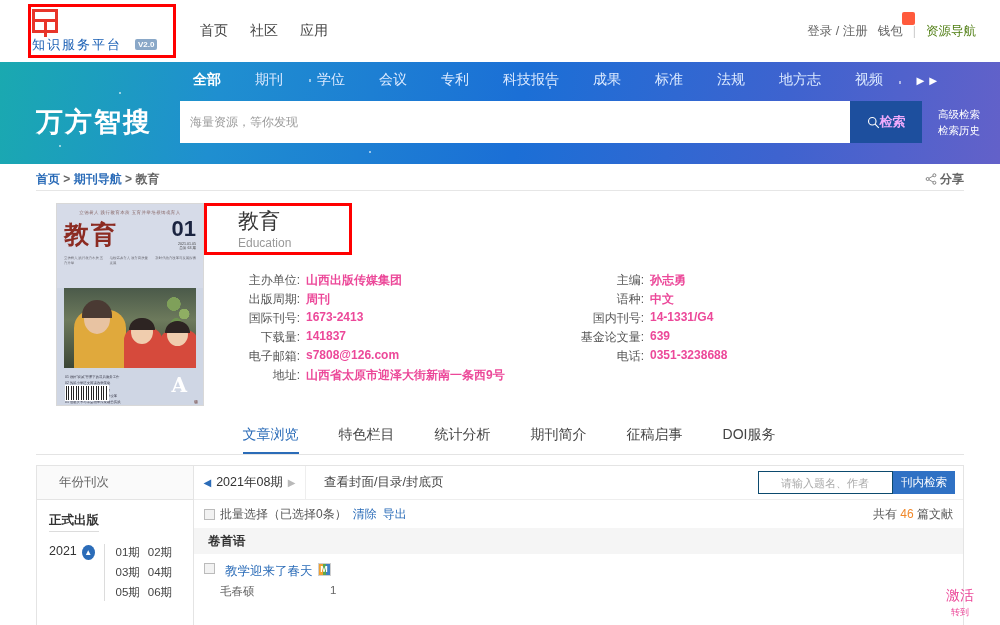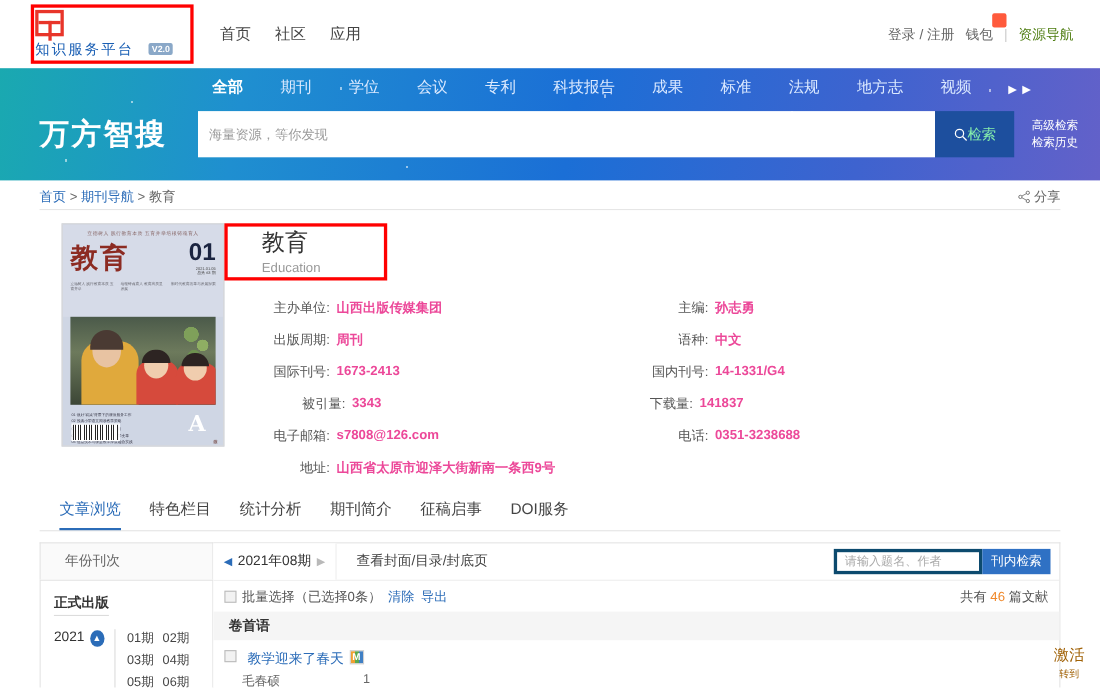--- a/index.html
+++ b/index.html
@@ -58,26 +58,26 @@
   .cat-tabs { position:relative; display:flex; align-items:center; padding:9px 0 0 176px; gap:0; }
   .cat-tabs a { color:#dceaff; font-size:14px; text-decoration:none; padding:0 17px; }
   .cat-tabs a.active { color:#fff; font-weight:bold; }
   .cat-more { color:#fff; font-size:13px; padding-left:14px; }
 
   .searchrow { position:relative; display:flex; align-items:center; margin-top:12px; padding-left:36px; }
   .brand { color:#fff; font-size:27px; font-weight:bold; letter-spacing:2px; width:140px; }
   .search-wrap { display:flex; height:42px; margin-left:4px; }
   .search-input { width:670px; border:0; outline:0; padding:0 10px; font-size:12px; color:#333; background:#fff; }
   .search-input::placeholder { color:#9b9b9b; }
-  .search-btn { width:72px; background:#1d4f9e; color:#86efac; border:0; display:flex; align-items:center; justify-content:center; gap:0; font-size:13px; cursor:pointer; }
+  .search-btn { width:72px; background:#1d4f9e; color:#f0abfc; border:0; display:flex; align-items:center; justify-content:center; gap:0; font-size:13px; cursor:pointer;font-weight:bold; }
   .adv { margin-left:16px; color:#fff; font-size:10.5px; line-height:1.55; }
 
   
   .content { padding:0 36px; position:relative; }
-  .crumbrow { display:flex; align-items:center; height:26px; padding-top:4px; }
+  .crumbrow { display:flex; align-items:center; height:26px; padding-top:4px;font-weight:bold; }
   .crumb { font-size:12px; color:#666; }
   .crumb a { color:#2b6cb8; text-decoration:none; }
   .share { margin-left:auto; font-size:12px; color:#666; display:flex; align-items:center; gap:3px; }
   .hr { height:1px; background:#e6e6e6; }
 
   
   .jinfo { display:flex; padding:12px 0 10px 20px; }
   .cover { width:148px; height:203px; border:1px solid #d8d8d8; background:#cfd6e4; position:relative; overflow:hidden; flex:0 0 auto; }
   .cv-top { height:84px; background:#d6dbe8; padding:6px 7px 0; }
   .cv-slogan { font-size:4.5px; color:#8a6a6a; text-align:center; letter-spacing:.4px; }
@@ -101,28 +101,28 @@
   .cv-bot { padding:6px 8px 0; position:relative; height:39px; }
   .cv-bot .bl { font-size:3.4px; color:#3a3a4a; line-height:1.85; }
   .cv-A { position:absolute; right:16px; bottom:10px; font-size:20px; color:#fff; font-weight:bold; font-family:"DejaVu Serif", serif; }
   .cv-Alab { position:absolute; right:5px; bottom:10px; font-size:3.6px; color:#8a6a6a; writing-mode:vertical-rl; }
   .cv-barcode { position:absolute; left:8px; bottom:6px; width:44px; height:16px; background:repeating-linear-gradient(90deg,#222 0 1px, #fff 1px 2px, #222 2px 3px, #fff 3px 5px); border:1px solid #fff; }
 
   .jmeta { flex:1; padding-left:24px; position:relative; }
   .jtitle { font-size:21px; color:#333; line-height:1.15; padding-left:10px; padding-top:6px; }
   .jtitle-en { font-size:12px; color:#999; padding-left:10px; margin-top:3px; }
   .jtitle-redbox { position:absolute; left:0px; top:0px; width:148px; height:52px; border:3px solid #ff0000; pointer-events:none; }
-  .mgrid { display:grid; grid-template-columns:330px 1fr; margin-top:22px; row-gap:12px; }
+  .mgrid { display:grid; grid-template-columns:330px 1fr; margin-top:22px; row-gap:2px; }
   .mrow { display:flex; font-size:12px; color:#555; }
   .mrow .k { width:72px; text-align:right; color:#555; flex:0 0 auto; }
   .mrow .v { margin-left:6px; color:#ec4899;font-weight:bold; }
   .mrow-r .k { width:86px; }
 
   
-  .jtabs { display:flex; gap:26px; padding:10px 0 0 18px; border-bottom:1px solid #e4e4e4; }
+  .jtabs { display:flex; gap:40px; padding:10px 0 0 18px; border-bottom:1px solid #e4e4e4;justify-content:center; }
   .jtabs a { font-size:14px; color:#444; text-decoration:none; padding-bottom:8px; }
   .jtabs a.active { color:#2b6cb8; border-bottom:2px solid #2b6cb8; }
 
   
   .cols { display:flex; gap:0; margin-top:10px; }
   .side { width:158px; flex:0 0 auto; }
   .side-head { height:34px; border:1px solid #e4e4e4; border-bottom:none; background:#fafafa; display:flex; align-items:center; padding-left:22px; font-size:12.5px; color:#666; }
   .side-body { border:1px solid #e4e4e4; border-top:1px solid #e4e4e4; padding:12px 10px 10px 12px; height:140px; background:#fff; }
   .side-sect { font-size:12.5px; color:#333; border-bottom:1px solid #dcdcdc; display:inline-block; padding-bottom:2px; font-weight:bold; }
   .yearrow { display:flex; align-items:flex-start; margin-top:12px; }
@@ -131,40 +131,40 @@
   .issues { margin-left:9px; border-left:1px solid #dcdcdc; padding-left:9px; display:flex; flex-wrap:wrap; width:92px; gap:3px 4px; }
   .iss { font-size:11.5px; color:#444; text-decoration:none; padding:1px 2px; }
 
   .main { flex:1; border:1px solid #e4e4e4; border-left:none; background:#fff; }
   .issbar { height:34px; display:flex; align-items:center; border-bottom:1px solid #eee; }
   .issnav { width:112px; height:33px; display:flex; align-items:center; justify-content:center; gap:5px; border-right:1px solid #eee; font-size:12.5px; color:#333; background:#fff; }
   .arw { color:#2b6cb8; font-size:10px; cursor:pointer; }
   .arw.dim { color:#b9b9b9; }
   .viewcover { font-size:12.5px; color:#444; margin-left:18px; }
   .inner-search { margin-left:auto; display:flex; margin-right:8px; }
-  .inner-search input { width:135px; height:23px; border:3px solid #0c4a6e; outline:0; padding:0 7px; font-size:11px; color:#333; }
+  .inner-search input { width:135px; height:23px; border:1px solid #0c4a6e; outline:0; padding:0 22px; font-size:11px; color:#333; }
   .inner-search input::placeholder { color:#aaa; }
   .inner-search button { width:62px; height:23px; background:#2f71c4; color:#fff; border:0; font-size:11.5px; cursor:pointer; }
 
   .selrow { height:28px; display:flex; align-items:center; padding:0 10px; font-size:12px; color:#555; }
   .cbox { width:11px; height:11px; border:1px solid #bbb; background:#f2f2f2; margin-right:5px; display:inline-block; cursor:pointer; }
   .selrow a { color:#2b6cb8; text-decoration:none; margin-left:6px; }
   .total { margin-left:auto; color:#555; }
   .total b { color:#f0882a; font-weight:normal; }
 
   .sect-head { background:#f5f5f5; height:26px; display:flex; align-items:center; padding-left:14px; font-size:12.5px; font-weight:bold; color:#333; }
   .art { padding:9px 10px 4px 10px; }
   .art-line1 { display:flex; align-items:flex-start; gap:5px; }
   .art-title { color:#2b6cb8; font-size:12.5px; text-decoration:none; }
   .mbadge { width:13px; height:13px; border:1px solid #cfcfcf; background:linear-gradient(90deg,#f0a030 0 33%, #5aa84f 33% 66%, #3f7fc4 66% 100%); color:#fff; font-size:9px; font-weight:bold; display:flex; align-items:center; justify-content:center; line-height:1; }
   .art-line2 { display:flex; margin-top:4px; padding-left:16px; font-size:11.5px; color:#666; }
   .art-author { width:110px; }
 
   
-  .wm { position:absolute; right:14px; bottom:6px; text-align:center; color:#a16207; pointer-events:none; }
+  .wm { position:absolute; right:26px; bottom:6px; text-align:center; color:#ec4899; pointer-events:none; }
   .wm .l1 { font-size:14px; }
   .wm .l2 { font-size:9px; margin-top:1px; }
 </style>
 </head>
 <body>
 
 <div class="topbar">
   <div class="logo-box">
     <div class="logo-row1">
       <div class="logo-mark"></div>
@@ -320,28 +320,28 @@
 
         <div class="mrow">
           <span class="k">国际刊号:</span>
           <span class="v">1673-2413</span>
         </div>
         <div class="mrow mrow-r">
           <span class="k">国内刊号:</span>
           <span class="v">14-1331/G4</span>
         </div>
 
-        <div class="mrow mrow-r">
-          <span class="k">被引量:</span>
-          <span class="v">3343</span>
-        </div>
 
         <div class="mrow">
           <span class="k">下载量:</span>
           <span class="v">141837</span>
+        </div>
+        <div class="mrow mrow-r">
+          <span class="k">基金论文量:</span>
+          <span class="v">639</span>
         </div>
 
         <div class="mrow">
           <span class="k">电子邮箱:</span>
           <span class="v">s7808@126.com</span>
         </div>
         <div class="mrow mrow-r">
           <span class="k">电话:</span>
           <span class="v">0351-3238688</span>
         </div>

